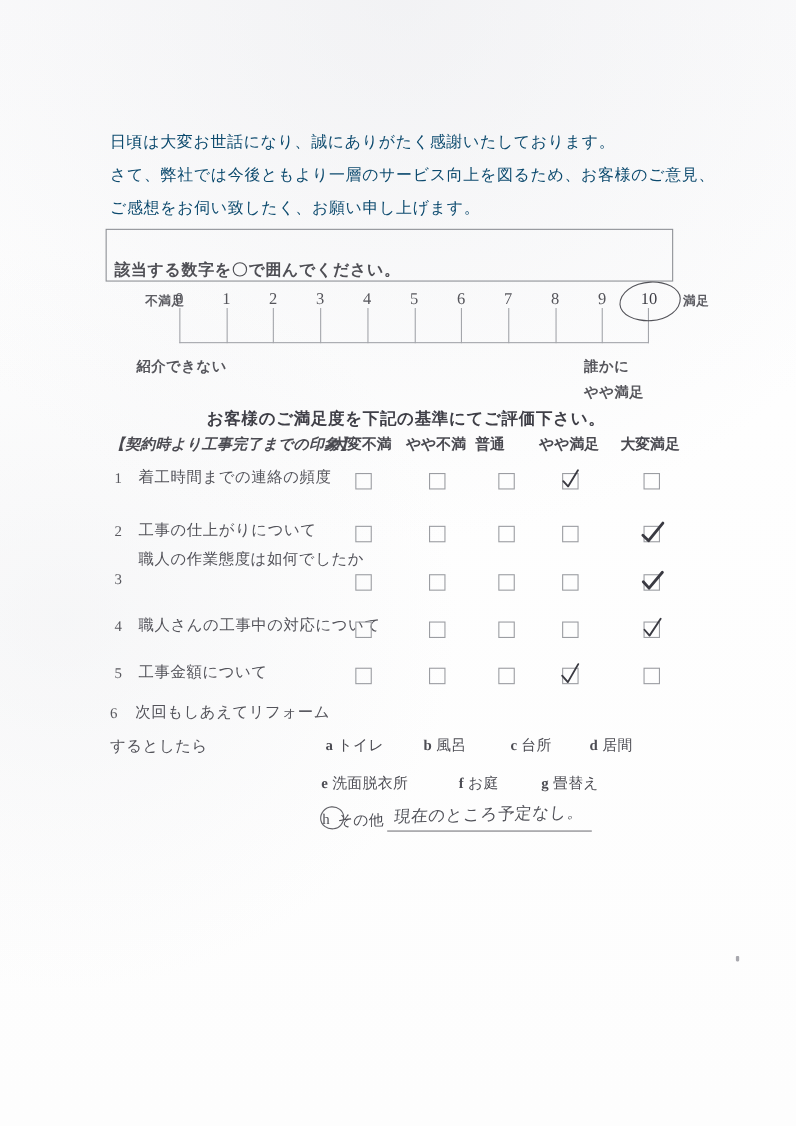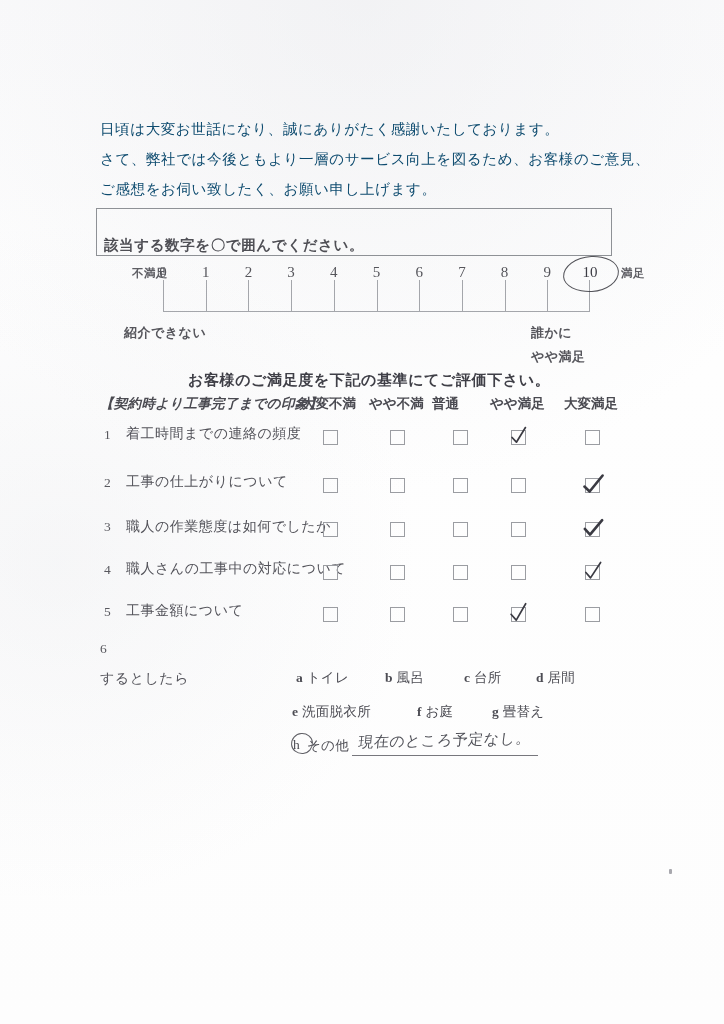--- a/index.html
+++ b/index.html
@@ -290,21 +290,21 @@
       <div class="checkbox" style="left: 390px; top: 478px;"></div>
       <div class="checkbox" style="left: 453px; top: 478px;"></div>
       <div class="checkbox" style="left: 511px; top: 478px;"></div>
       <div class="checkbox" style="left: 585px; top: 478px;"></div>
       <div class="checkmark" style="left: 582px; top: 473px;">
         <svg width="22" height="22" viewBox="0 0 22 22">
           <path d="M3 15 L9 19 L19 1" fill="none" stroke="#3a3a42" stroke-width="2.6" stroke-linecap="round" stroke-linejoin="round" transform="rotate(10 11 11)"></path>
         </svg>
       </div>
       <div class="txt q-num" style="left: 104px; top: 519px;">3</div>
-      <div class="txt q-label" style="left: 126px; top: 518px;">職人の作業態度は如何でしたか</div>
+      <div class="txt q-label" style="left: 126px; top: 500px;">職人の作業態度は如何でしたか</div>
       <div class="checkbox" style="left: 323px; top: 522px;"></div>
       <div class="checkbox" style="left: 390px; top: 522px;"></div>
       <div class="checkbox" style="left: 453px; top: 522px;"></div>
       <div class="checkbox" style="left: 511px; top: 522px;"></div>
       <div class="checkbox" style="left: 585px; top: 522px;"></div>
       <div class="checkmark" style="left: 582px; top: 517px;">
         <svg width="22" height="22" viewBox="0 0 22 22">
           <path d="M3 13 L9 18 L19 2" fill="none" stroke="#3a3a42" stroke-width="2.6" stroke-linecap="round" stroke-linejoin="round" transform="rotate(8 11 11)"></path>
         </svg>
       </div>
@@ -328,20 +328,21 @@
       <div class="checkbox" style="left: 511px; top: 607px;"></div>
       <div class="checkmark" style="left: 508px; top: 602px;">
         <svg width="22" height="22" viewBox="0 0 22 22">
           <path d="M3 12 L8 18 L18 2" fill="none" stroke="#3a3a42" stroke-width="1.7" stroke-linecap="round" stroke-linejoin="round" transform="rotate(-2 11 11)"></path>
         </svg>
       </div>
       <div class="checkbox" style="left: 585px; top: 607px;"></div>
     </div>
 
   <div class="txt q-num" style="left:100px; top:641px;">6</div>
+  <div class="txt q6-lead" style="left:123px; top:639px;">次回もしあえてリフォーム</div>
   <div class="txt q6-lead" style="left:100px; top:670px;">するとしたら</div>
 
   <div id="q6-options-row1">
       <div class="txt opt" style="left: 296px; top: 669px;"><b>a</b><span> トイレ</span></div>
       <div class="txt opt" style="left: 385px; top: 669px;"><b>b</b><span> 風呂</span></div>
       <div class="txt opt" style="left: 464px; top: 669px;"><b>c</b><span> 台所</span></div>
       <div class="txt opt" style="left: 536px; top: 669px;"><b>d</b><span> 居間</span></div>
     </div>
   <div id="q6-options-row2">
       <div class="txt opt" style="left: 292px; top: 703px;"><b>e</b><span> 洗面脱衣所</span></div>

